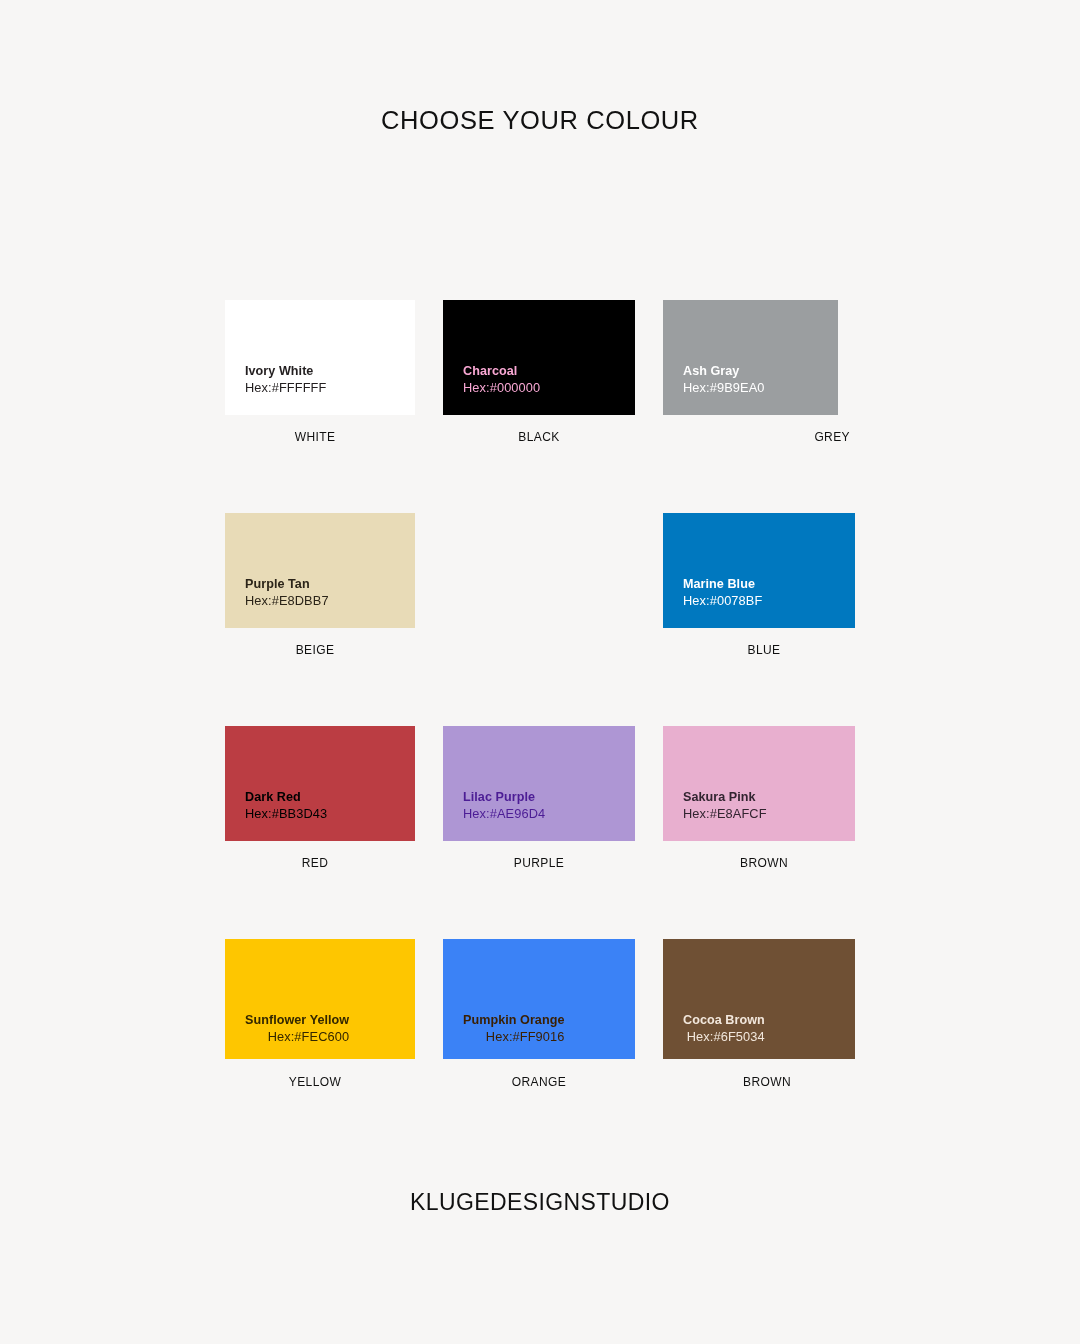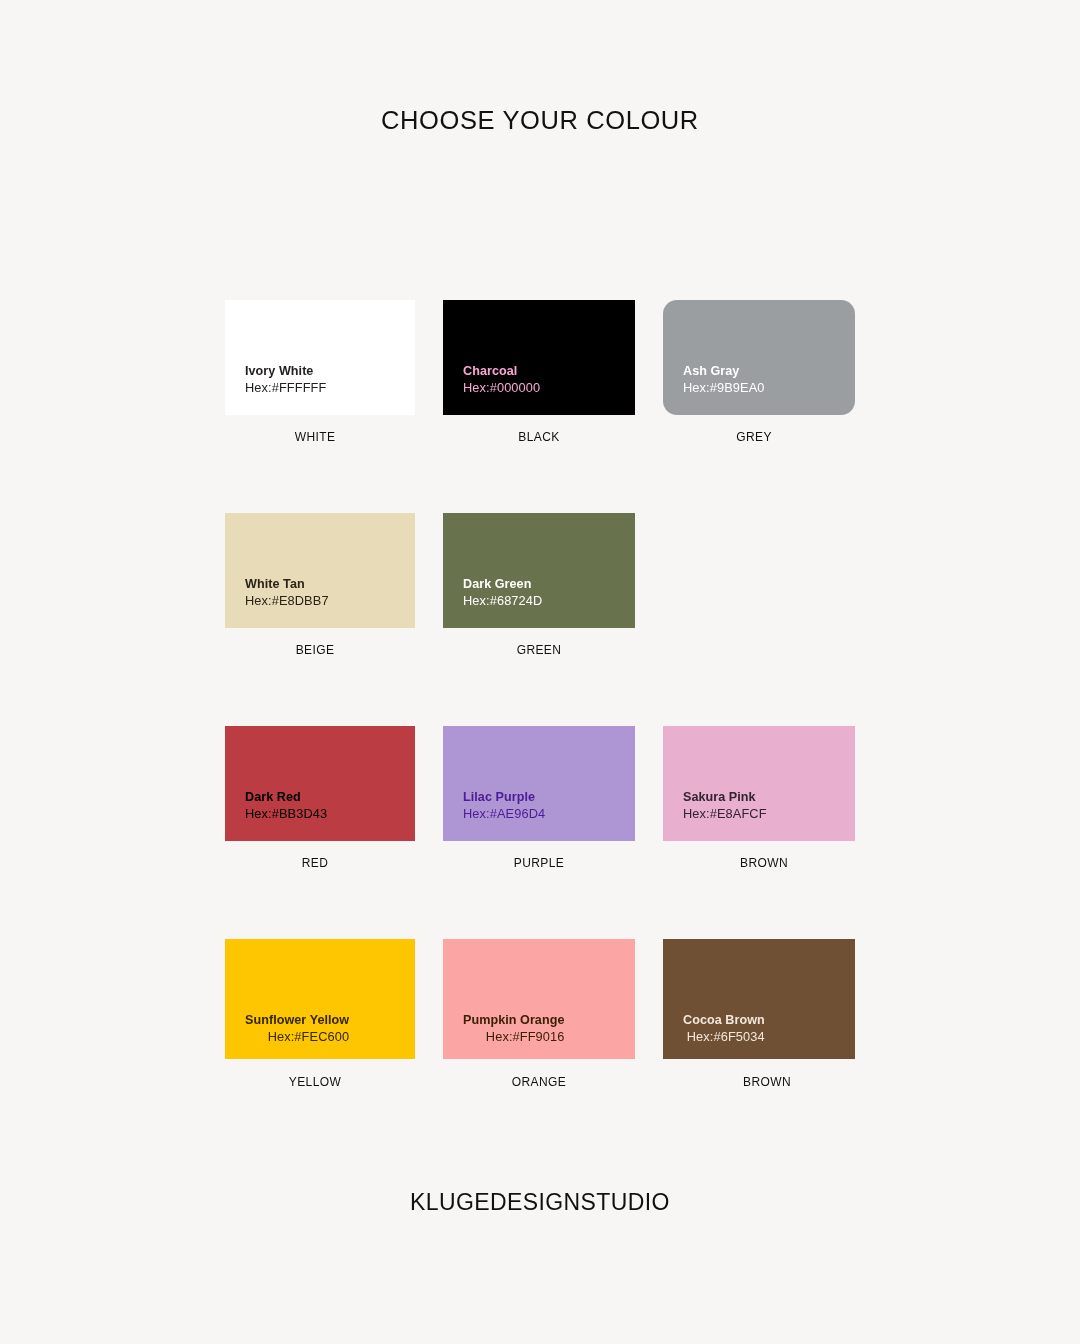--- a/index.html
+++ b/index.html
@@ -146,53 +146,53 @@
         <div class="swatch-chip" style="background:#000000; width:192px;">
           <div class="swatch-text" style="color:#f9a8d4;">
             <div class="swatch-name">Charcoal</div>
             <div class="swatch-hex">Hex:#000000</div>
           </div>
         </div>
         <div class="swatch-caption" style="width:192px;">BLACK</div>
       </div>
 
       <div class="swatch-cell col-2">
-        <div class="swatch-chip" style="background:#9B9EA0; width:192px;border-radius:14px;">
+        <div class="swatch-chip" style="background:#9B9EA0; width:175px;">
           <div class="swatch-text" style="color:#FFFFFF;">
             <div class="swatch-name">Ash Gray</div>
             <div class="swatch-hex">Hex:#9B9EA0</div>
           </div>
         </div>
-        <div class="swatch-caption cap-nudge-l" style="width:192px;">GREY</div>
+        <div class="swatch-caption cap-nudge-l" style="width:192px;text-align:right;">GREY</div>
       </div>
 
     </div>
 
     <div class="palette-row row-2">
 
       <div class="swatch-cell col-0">
         <div class="swatch-chip" style="background:#E8DBB7;">
           <div class="swatch-text" style="color:#2B2418;">
-            <div class="swatch-name">White Tan</div>
+            <div class="swatch-name">Purple Tan</div>
             <div class="swatch-hex">Hex:#E8DBB7</div>
           </div>
         </div>
         <div class="swatch-caption cap-nudge-l">BEIGE</div>
       </div>
 
-      <div class="swatch-cell col-1">
-        <div class="swatch-chip" style="background:#68724D; width:192px;">
+
+      <div class="swatch-cell col-2">
+        <div class="swatch-chip" style="background:#0078BF; width:192px;">
           <div class="swatch-text" style="color:#FFFFFF;">
-            <div class="swatch-name">Dark Green</div>
-            <div class="swatch-hex">Hex:#68724D</div>
-          </div>
-        </div>
-        <div class="swatch-caption" style="width:192px;">GREEN</div>
-      </div>
-
+            <div class="swatch-name">Marine Blue</div>
+            <div class="swatch-hex">Hex:#0078BF</div>
+          </div>
+        </div>
+        <div class="swatch-caption cap-nudge-r" style="width:192px;">BLUE</div>
+      </div>
 
     </div>
 
     <div class="palette-row row-3">
 
       <div class="swatch-cell col-0">
         <div class="swatch-chip" style="background:#BB3D43;">
           <div class="swatch-text" style="color:#000000;">
             <div class="swatch-name">Dark Red</div>
             <div class="swatch-hex">Hex:#BB3D43</div>
@@ -229,21 +229,21 @@
         <div class="swatch-chip" style="background:#FEC600;">
           <div class="swatch-text" style="color:#332700;">
             <div class="swatch-name">Sunflower Yellow</div>
             <div class="swatch-hex">Hex:#FEC600</div>
           </div>
         </div>
         <div class="swatch-caption cap-nudge-l">YELLOW</div>
       </div>
 
       <div class="swatch-cell col-1">
-        <div class="swatch-chip" style="background:#fca5a5; width:192px;">
+        <div class="swatch-chip" style="background:#3b82f6; width:192px;">
           <div class="swatch-text" style="color:#3A1F02;">
             <div class="swatch-name">Pumpkin Orange</div>
             <div class="swatch-hex">Hex:#FF9016</div>
           </div>
         </div>
         <div class="swatch-caption" style="width:192px;">ORANGE</div>
       </div>
 
       <div class="swatch-cell col-2">
         <div class="swatch-chip" style="background:#6F5034; width:192px;">

